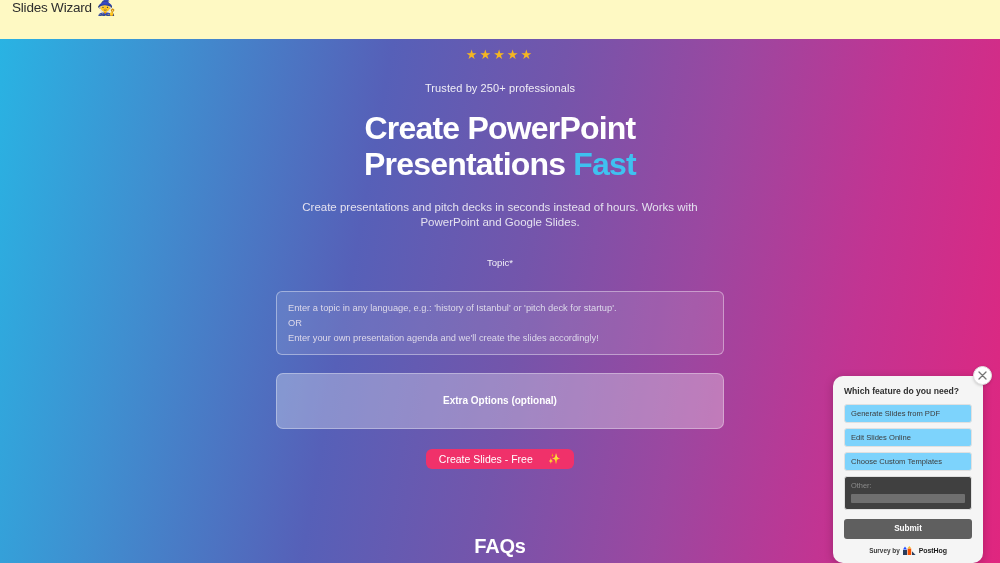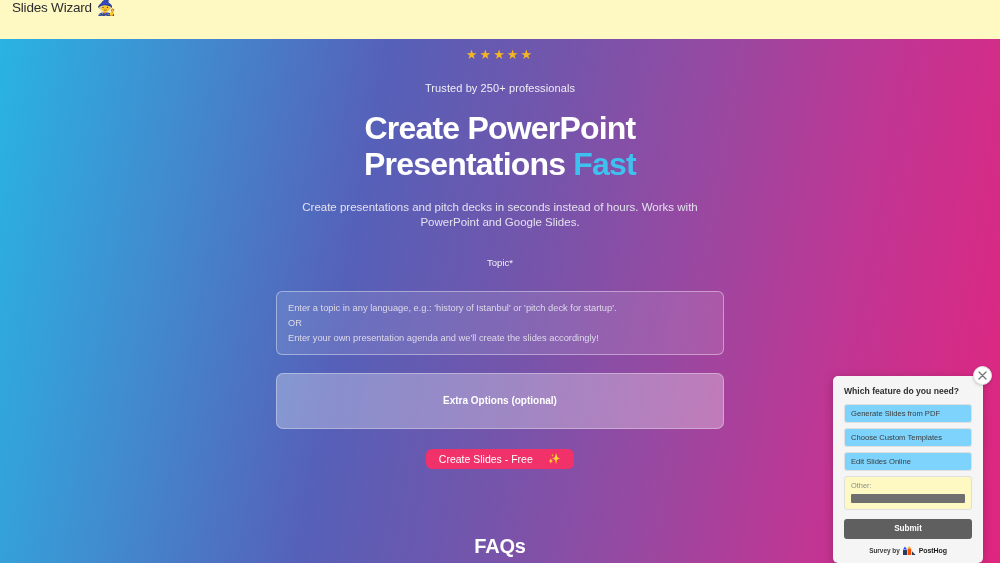--- a/index.html
+++ b/index.html
@@ -201,21 +201,21 @@
   }
 
   
   .survey {
     position: absolute;
     left: 833px;
     top: 376px;
     width: 150px;
     height: 187px;
     background: #f5f5f5;
-    border-radius: 5px;
+    border-radius: 10px;
     box-shadow: 0 2px 10px rgba(0,0,0,0.22);
     padding: 10px 11px 8px;
     z-index: 40;
   }
   .survey-close {
     position: absolute;
     right: -9px;
     top: -10px;
     width: 19px;
     height: 19px;
@@ -244,21 +244,21 @@
     align-items: center;
     padding: 0 6px;
     margin-bottom: 5px;
     cursor: pointer;
   }
   .survey-choice-label {
     font-size: 7.6px;
     color: #3c3c3c;
   }
   .survey-other {
-    background: #fef9c3;
+    background: #404040;
     border: 1px solid #e0e0e0;
     border-radius: 3px;
     padding: 4px 6px 6px;
     margin-bottom: 7px;
   }
   .survey-other-label {
     font-size: 7.4px;
     color: #8c8c8c;
     margin-bottom: 4px;
   }
@@ -361,24 +361,24 @@
       <path d="M1 1 L8 8 M8 1 L1 8" stroke="#767676" stroke-width="1.3" stroke-linecap="round" fill="none"></path>
     </svg>
   </div>
 
   <div class="survey-question">Which feature do you need?</div>
 
   <div class="survey-choice">
     <span class="survey-choice-label">Generate Slides from PDF</span>
   </div>
   <div class="survey-choice">
+    <span class="survey-choice-label">Edit Slides Online</span>
+  </div>
+  <div class="survey-choice">
     <span class="survey-choice-label">Choose Custom Templates</span>
-  </div>
-  <div class="survey-choice">
-    <span class="survey-choice-label">Edit Slides Online</span>
   </div>
 
   <div class="survey-other">
     <div class="survey-other-label">Other:</div>
     <div class="survey-other-input"></div>
   </div>
 
   <button class="survey-submit">Submit</button>
 
   <div class="survey-footer">

